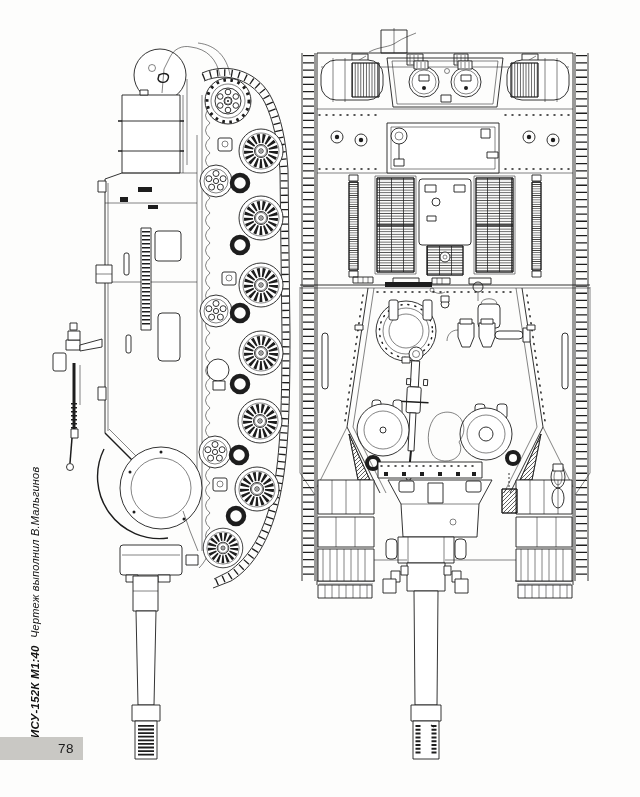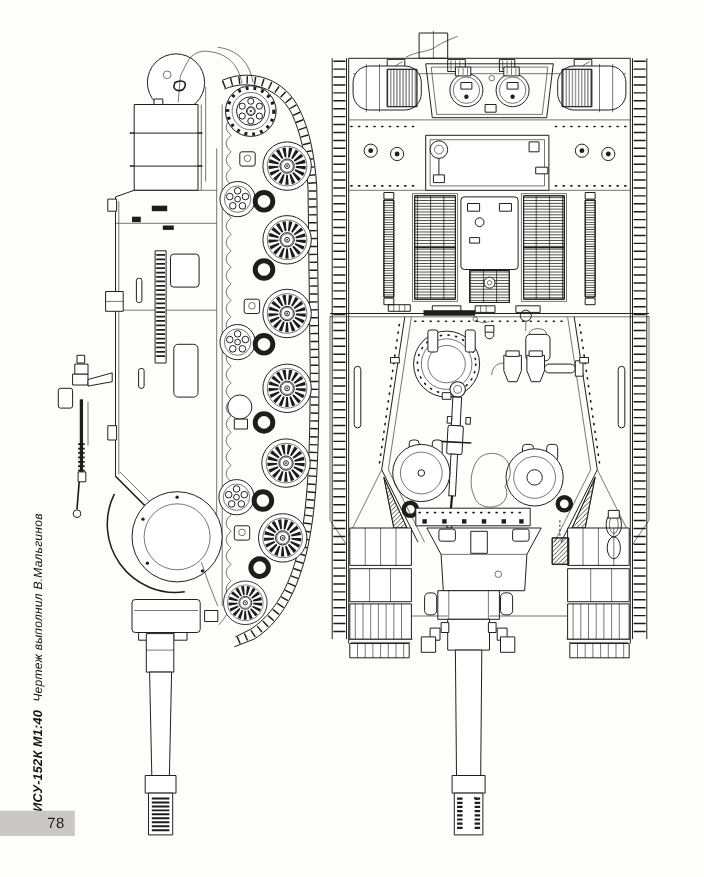--- a/index.html
+++ b/index.html
@@ -17,21 +17,21 @@
   .ticks{stroke-dasharray:1.3 5.9;}
   .rung{stroke-dasharray:1.6 2.4;}
   .slat{stroke-dasharray:1.8 1.8;}
   .slot{stroke-dasharray:2 1.8;}
   .fgr{fill:url(#gr);} .fhh{fill:url(#hh);} .fhv{fill:url(#hv);} .fhd{fill:url(#hd);}
   .vcap{position:absolute;left:29px;top:396px;height:342px;writing-mode:vertical-rl;
         transform:rotate(180deg);white-space:nowrap;color:#111;font-style:italic;
         font-size:11px;letter-spacing:.2px;}
   .vcap .t{font-weight:700;font-size:11.5px;}
   .vcap .c{font-weight:400;margin-inline-start:7px;}
-  .band{position:absolute;left:0;top:737px;width:68px;height:23px;background:#c9c8c4;
+  .band{position:absolute;left:0;top:737px;width:83px;height:23px;background:#c9c8c4;
         display:flex;align-items:center;justify-content:flex-end;padding-right:9px;
         box-sizing:border-box;}
   .band span{font-size:13.5px;color:#1b1b1b;letter-spacing:.5px;}
 </style>
 </head>
 <body>
 
 <div class="page">
 
   <div class="vcap">

